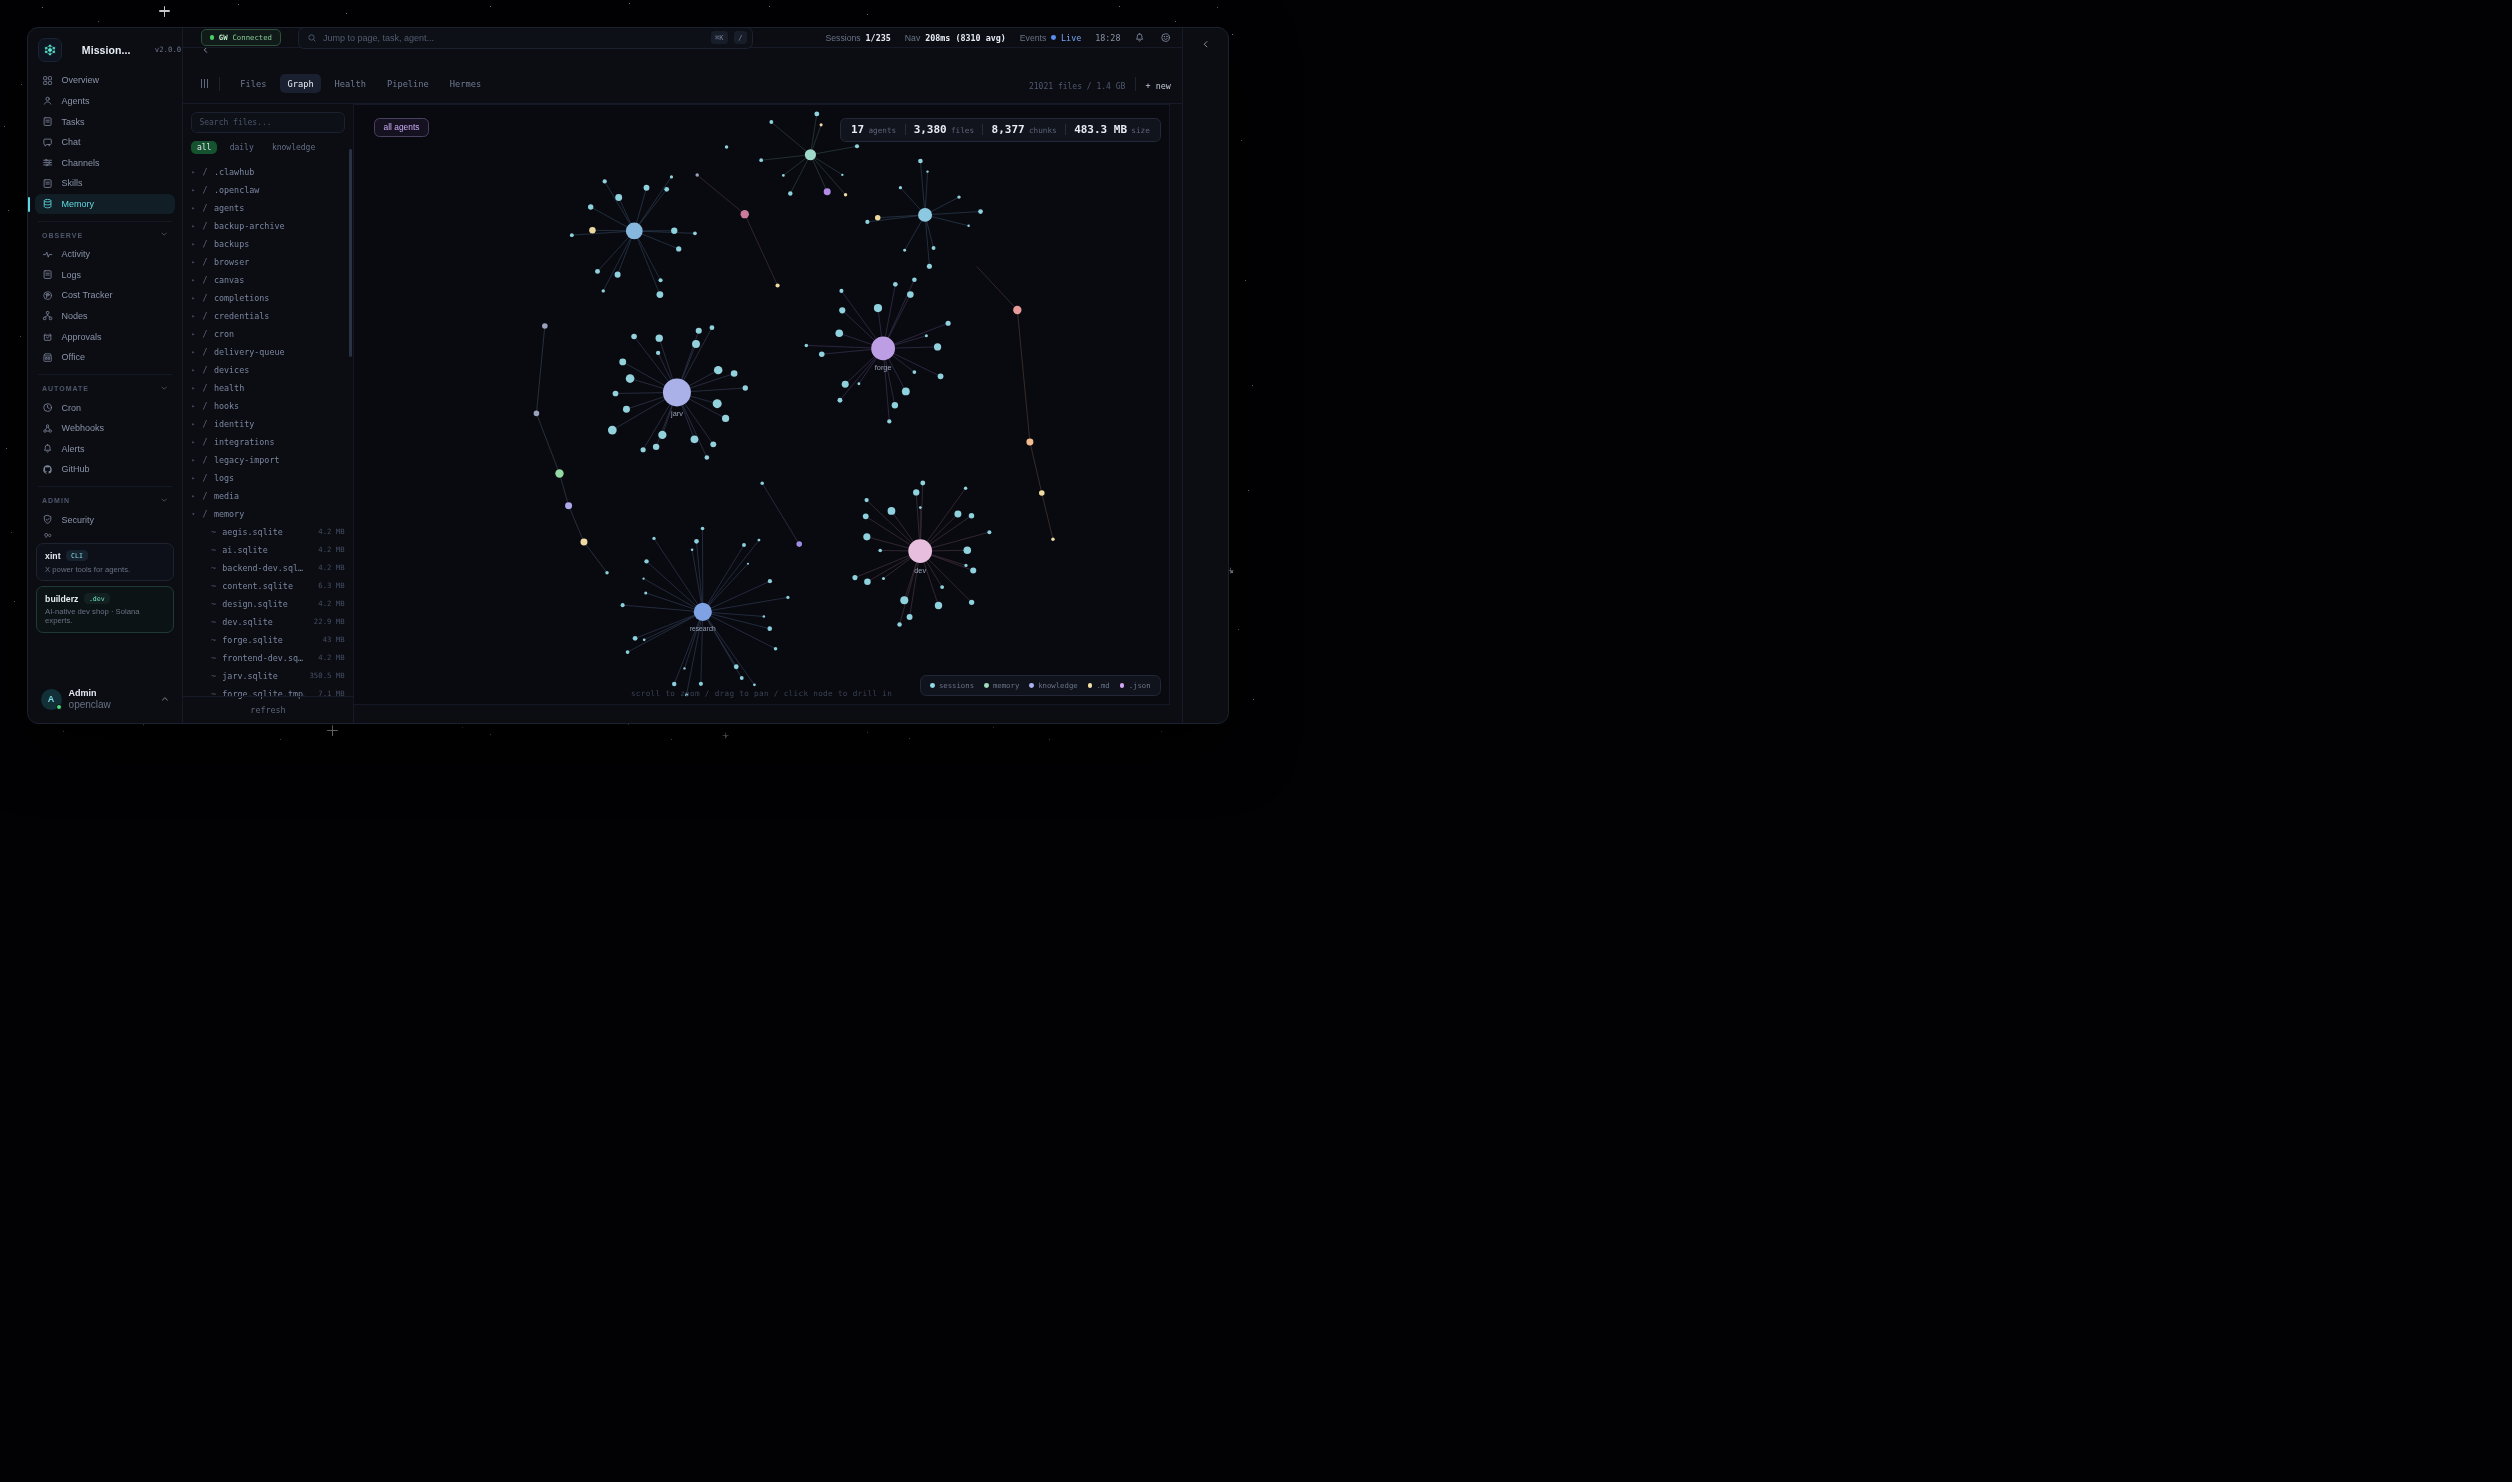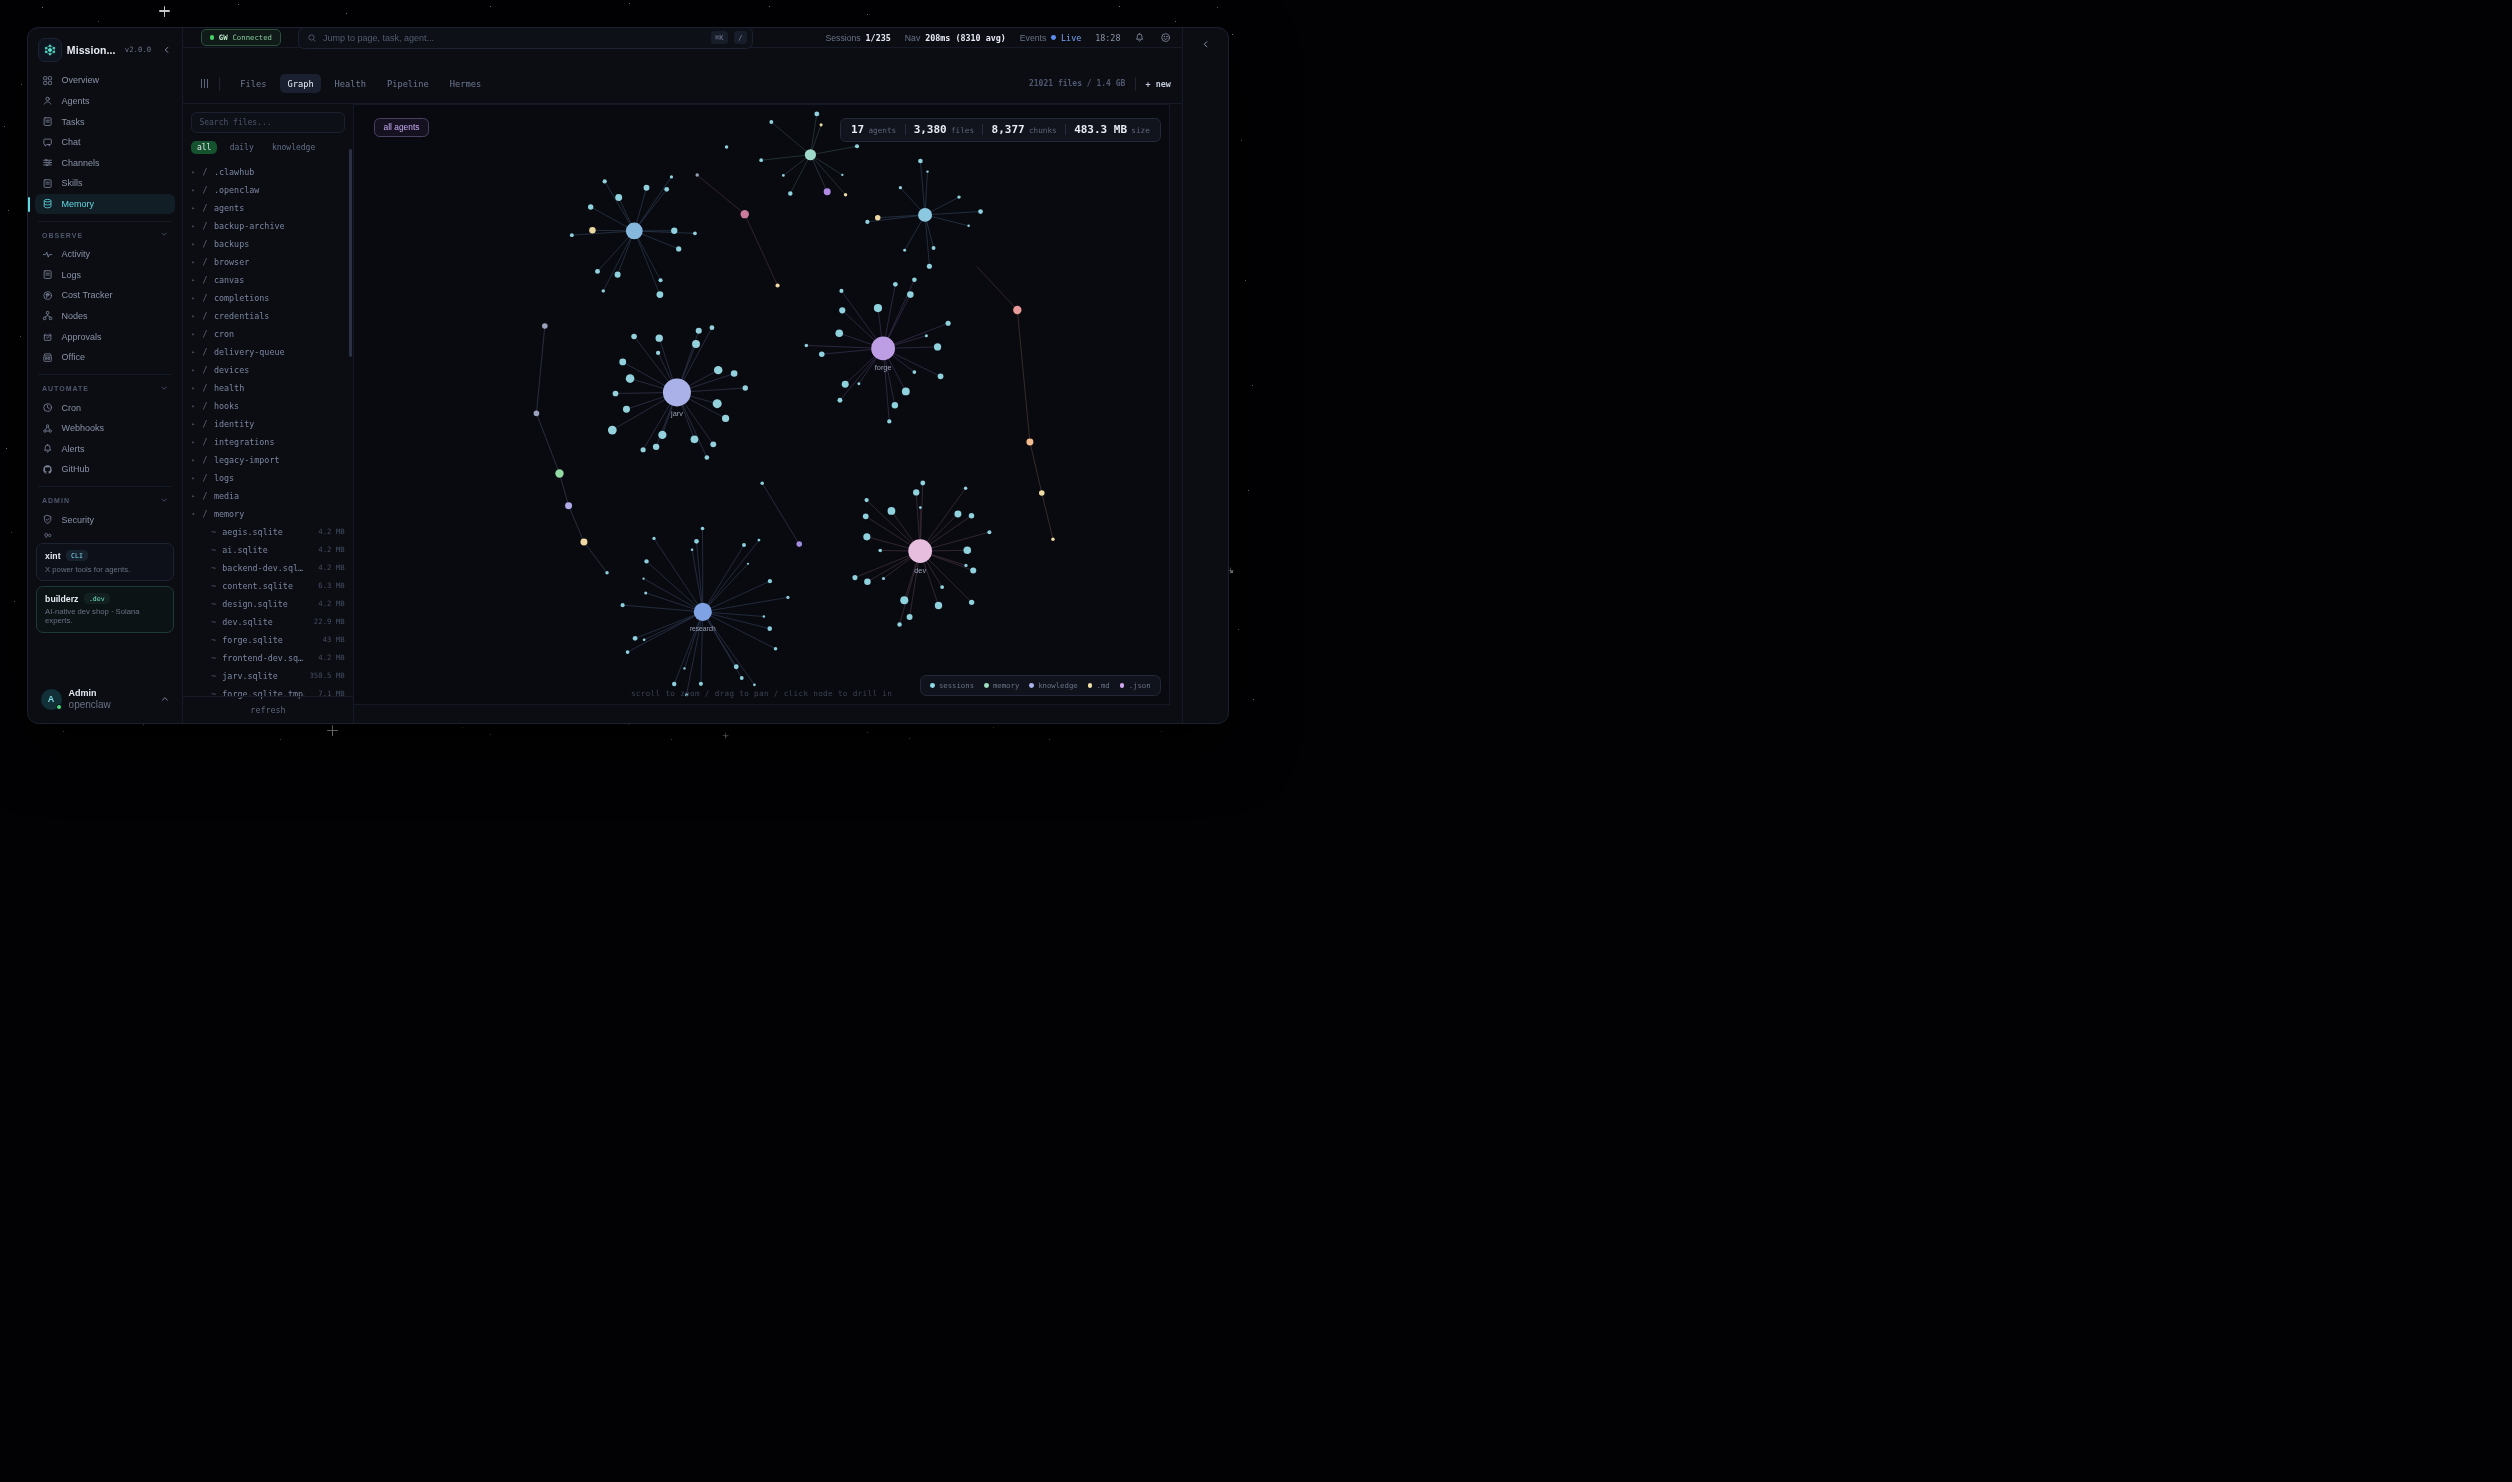--- a/index.html
+++ b/index.html
@@ -17,21 +17,21 @@
   .sparkle.small { transform:scale(.55); }
 
   
   #window { position:absolute; left:27px; top:27px; width:1202px; height:697px;
     background:#0b0d13; border:0.7px solid #1c2130; border-radius:11.2px;
     box-shadow:0 21px 63px rgba(0,0,0,.85); overflow:hidden; }
 
   
   #sidebar { position:absolute; left:0; top:0; bottom:0; width:155px;
     border-right:0.7px solid #151a26; padding:9.8px 7px 7px 7px; }
-  #logo-row { display:flex; align-items:center; gap:5px; padding:0 2.8px 8.4px 2.8px; }
+  #logo-row { display:flex; align-items:center; gap:20px; padding:0 2.8px 8.4px 2.8px; }
   #logo-tile { width:24px; height:24px; border-radius:7px; background:#0e1420;
     border:0.7px solid #1b2333; display:flex; align-items:center; justify-content:center; flex:none; }
   #brand { font-size:10.5px; font-weight:bold; color:#e9edf5; letter-spacing:0.1px; }
   #version { font-size:7.3px; color:#6b7488; margin-left:4.2px; }
   #logo-collapse { margin-left:auto; color:#8a93a8; display:flex; }
 
   .nav-item { position:relative; display:flex; align-items:center; gap:8.4px;
     height:20.6px; padding:0 7px; border-radius:6.3px; color:#8a93a8; font-size:9px; cursor:pointer; }
   .nav-item .nicon { width:11.2px; height:11.2px; display:flex; flex:none; color:#7c8599; }
   .nav-item.active { background:rgba(86,214,226,0.09); color:#5fd9e4; }
@@ -102,21 +102,21 @@
   
   #tabrow { position:absolute; left:155px; top:36px; right:46px; height:40px;
     border-bottom:0.7px solid #151a26; display:flex; align-items:center; padding:0 11.2px 0 18px; }
   #cols-icon { display:flex; gap:2.1px; }
   #cols-icon i { width:1px; height:9.8px; background:#5b657c; }
   .vdiv { width:0.7px; height:14px; background:#1d2230; margin:0 12.6px 0 11.2px; }
   #tabs { display:flex; align-items:center; gap:5.6px; }
   .tab { font-family:"DejaVu Sans Mono", monospace; font-size:8.7px; color:#6f7a92;
     padding:4.2px 7.7px; border-radius:4.9px; cursor:pointer; }
   .tab.active { background:#1a2030; color:#e9edf6; }
-  #tab-right { margin-left:auto; display:flex; align-items:center;font-weight:bold; }
+  #tab-right { margin-left:auto; display:flex; align-items:flex-end; }
   #tab-meta { font-family:"DejaVu Sans Mono", monospace; font-size:8px; color:#4f5870; }
   #tab-right .vdiv { margin:0 9.8px; }
   #new-btn { font-family:"DejaVu Sans Mono", monospace; font-size:8.4px; color:#c2c9d8; cursor:pointer; }
 
   
   #treepanel { position:absolute; left:155px; top:76px; bottom:0; width:171px;
     border-right:0.7px solid #151a26; padding:8.4px 8.4px 0 8.4px; }
   #tree-search { width:100%; height:21px; background:#0d1017; border:0.7px solid #1b212e;
     border-radius:5.6px; color:#aeb6c8; padding:0 7px;
     font-family:"DejaVu Sans Mono", monospace; font-size:8px; outline:none; }

